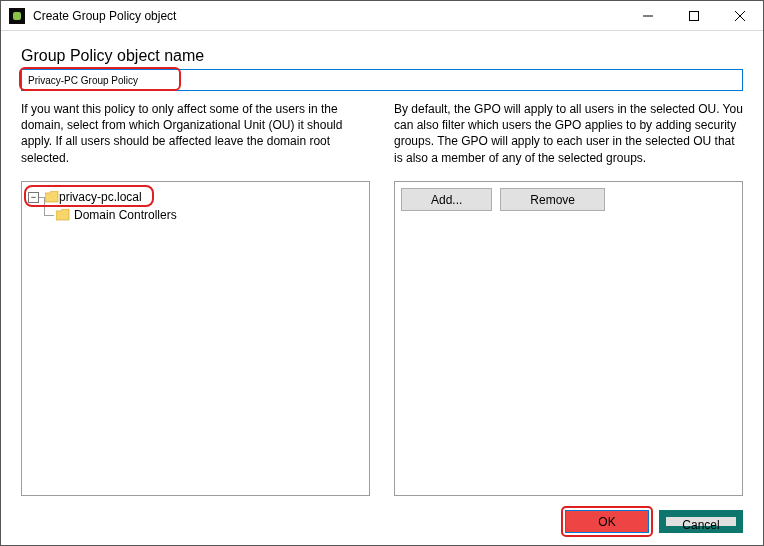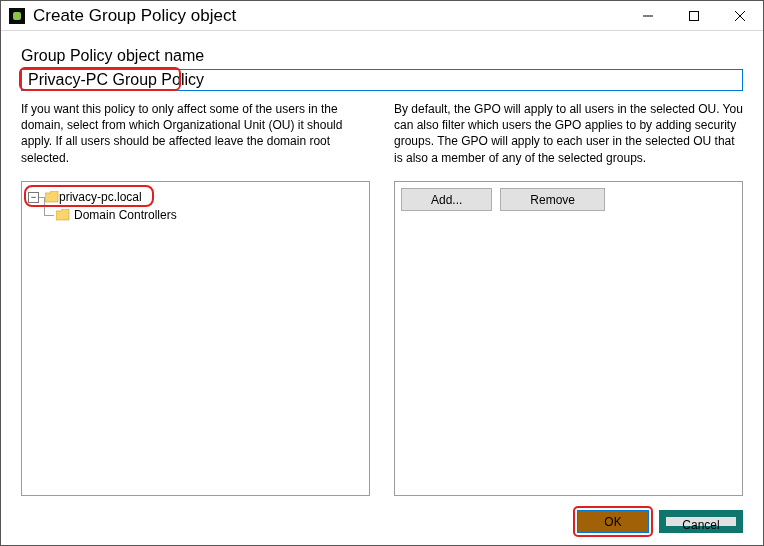--- a/index.html
+++ b/index.html
@@ -31,21 +31,21 @@
   }
   .titlebar .app-icon::after {
     content: "";
     position: absolute;
     width: 8px; height: 8px;
     background: #8bc34a;
     border-radius: 2px;
   }
   .titlebar .title {
     flex: 1;
-    font-size: 17px;
+    font-size: 12px;
   }
   .winbtn {
     width: 46px; height: 30px;
     display: flex; align-items: center; justify-content: center;
     color: #000;
   }
   .winbtn svg { width: 10px; height: 10px; }
   .content {
     flex: 1;
     padding: 16px 20px 12px 20px;
@@ -55,21 +55,21 @@
   .label {
     font-size: 16px;
     margin-bottom: 4px;
   }
   .name-field {
     width: 100%;
     height: 22px;
     border: 1px solid #0078d7;
     padding: 9px 6px;
     font-family: inherit;
-    font-size: 16px;
+    font-size: 10px;
     outline: none;
   }
   .name-wrap {
     position: relative;
     margin-bottom: 10px;
   }
   .highlight-name {
     position: absolute;
     left: -2px; top: -2px;
     width: 162px; height: 24px;
@@ -177,23 +177,23 @@
   .footer {
     display: flex;
     justify-content: flex-end;
     gap: 10px;
     padding-top: 14px;
   }
   .ok-wrap {
     position: relative;
   }
   .btn-ok {
-    height: 23px; width: 72px;
+    height: 23px; width: 84px;
     border: 1px solid #0078d7;
-    background: #a16207;
+    background: #ef4444;
     font-family: inherit;
     font-size: 12px;
     cursor: pointer;
   }
   .highlight-ok {
     position: absolute;
     left: -4px; top: -4px; right: -4px; bottom: -4px;
     border: 2px solid #e02020;
     border-radius: 5px;
     pointer-events: none;

